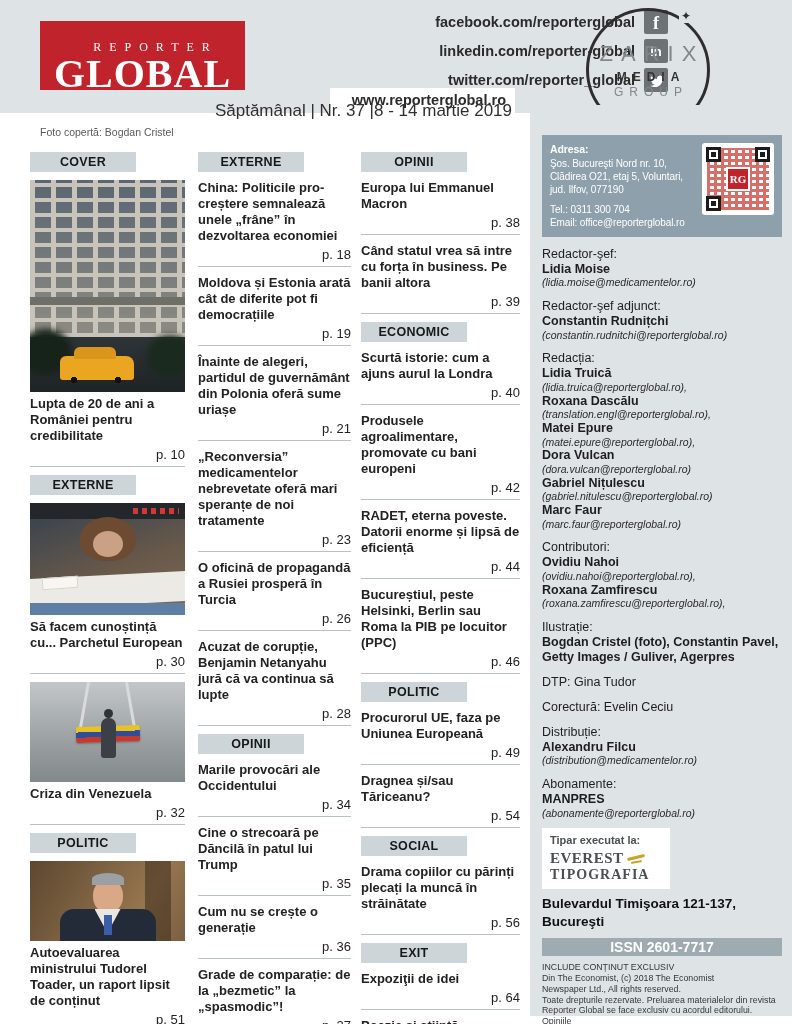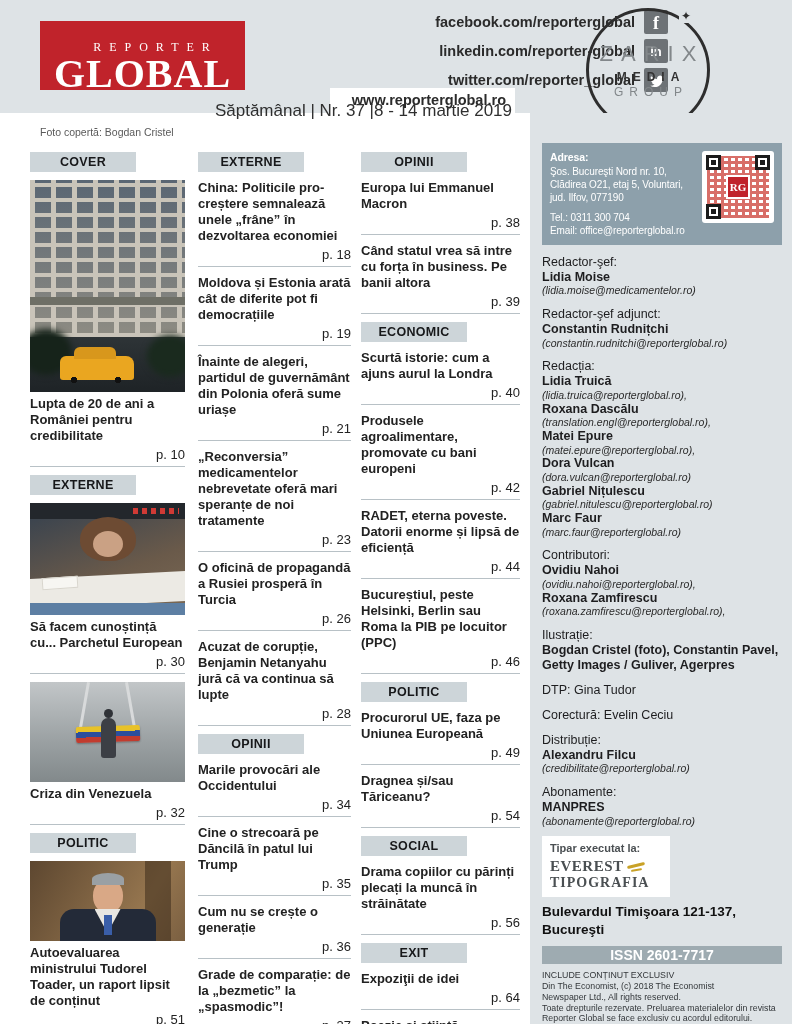--- a/index.html
+++ b/index.html
@@ -88,21 +88,21 @@
   .art-toader{height:80px;background:linear-gradient(120deg,#5d4730,#96764f 70%,#7a5f41);}
   .t-panel{right:14px;top:0;width:26px;height:100%;background:rgba(60,44,28,.55);}
   .t-suit{left:50%;bottom:0;width:96px;height:32px;margin-left:-48px;background:#232a38;border-radius:14px 14px 0 0;}
   .t-shirt{left:50%;bottom:8px;width:26px;height:24px;margin-left:-13px;background:#e9e7e2;
     clip-path:polygon(0 0,100% 0,50% 100%);}
   .t-tie{left:50%;bottom:6px;width:8px;height:20px;margin-left:-4px;background:#3a5ea8;}
   .t-head{left:50%;bottom:28px;width:30px;height:34px;margin-left:-15px;border-radius:48%;background:#d9a886;}
   .t-hair{left:50%;bottom:56px;width:32px;height:12px;margin-left:-16px;border-radius:50% 50% 0 0;background:#9aa0a4;}
 
   
-  .sidebar{position:absolute;left:530px;top:113px;width:262px;height:911px;background:#dee3e6;
+  .sidebar{position:absolute;left:530px;top:105px;width:262px;height:911px;background:#dee3e6;
            box-sizing:border-box;padding:30px 10px 0 12px;}
   .addr{background:#8da0ab;color:#fff;padding:8px 8px;display:flex;gap:6px;}
   .addr-text{flex:1;font-size:10px;line-height:1.3;letter-spacing:-.1px;}
   .addr-label{font-weight:bold;font-size:10.5px;}
   .addr-tel{margin-top:7px;}
   .qr{width:72px;height:72px;background:#fff;border-radius:3px;position:relative;flex:none;align-self:flex-start;}
   .qr-pattern{position:absolute;inset:5px;opacity:.8;
     background-image:repeating-linear-gradient(0deg,#cf4a43 0 3px,rgba(0,0,0,0) 3px 6px),
                      repeating-linear-gradient(90deg,#cf4a43 0 3px,rgba(0,0,0,0) 3px 7px);}
   .qr-f{position:absolute;width:15px;height:15px;border:3px solid #1b1b1b;background:#fff;box-sizing:border-box;}
@@ -360,21 +360,21 @@
       </div>
     </div>
     <div class="staff">
         <div class="staff-block"><span class="role">Redactor-şef:</span><div class="staff-name">Lidia Moise</div><div class="staff-email">(lidia.moise@medicamentelor.ro)</div></div>
         <div class="staff-block"><span class="role">Redactor-şef adjunct:</span><div class="staff-name">Constantin Rudnițchi</div><div class="staff-email">(constantin.rudnitchi@reporterglobal.ro)</div></div>
         <div class="staff-block"><span class="role">Redacția:</span><div class="staff-name">Lidia Truică</div><div class="staff-email">(lidia.truica@reporterglobal.ro),</div><div class="staff-name">Roxana Dascălu</div><div class="staff-email">(translation.engl@reporterglobal.ro),</div><div class="staff-name">Matei Epure</div><div class="staff-email">(matei.epure@reporterglobal.ro),</div><div class="staff-name">Dora Vulcan</div><div class="staff-email">(dora.vulcan@reporterglobal.ro)</div><div class="staff-name">Gabriel Nițulescu</div><div class="staff-email">(gabriel.nitulescu@reporterglobal.ro)</div><div class="staff-name">Marc Faur</div><div class="staff-email">(marc.faur@reporterglobal.ro)</div></div>
         <div class="staff-block"><span class="role">Contributori:</span><div class="staff-name">Ovidiu Nahoi</div><div class="staff-email">(ovidiu.nahoi@reporterglobal.ro),</div><div class="staff-name">Roxana Zamfirescu</div><div class="staff-email">(roxana.zamfirescu@reporterglobal.ro),</div></div>
         <div class="staff-block"><span class="role">Ilustrație:</span><div class="names-text">Bogdan Cristel (foto), Constantin Pavel, Getty Images / Guliver, Agerpres</div></div>
         <div class="staff-block"><span class="role">DTP:</span><span class="inline-name"> Gina Tudor</span></div>
         <div class="staff-block"><span class="role">Corectură:</span><span class="inline-name"> Evelin Ceciu</span></div>
-        <div class="staff-block"><span class="role">Distribuție:</span><div class="staff-name">Alexandru Filcu</div><div class="staff-email">(credibilitate@reporterglobal.ro)</div></div>
+        <div class="staff-block"><span class="role">Distribuție:</span><div class="staff-name">Alexandru Filcu</div><div class="staff-email">(distribution@medicamentelor.ro)</div></div>
         <div class="staff-block"><span class="role">Abonamente:</span><div class="staff-name">MANPRES</div><div class="staff-email">(abonamente@reporterglobal.ro)</div></div>
       </div>
     <div class="print-box">
       <div class="print-label">Tipar executat la:</div>
       <div class="everest">
         <div class="ev-line1">
           <span>EVEREST</span>
           <span class="ev-bird"></span>
         </div>
         <div class="ev-line2">TIPOGRAFIA</div>

